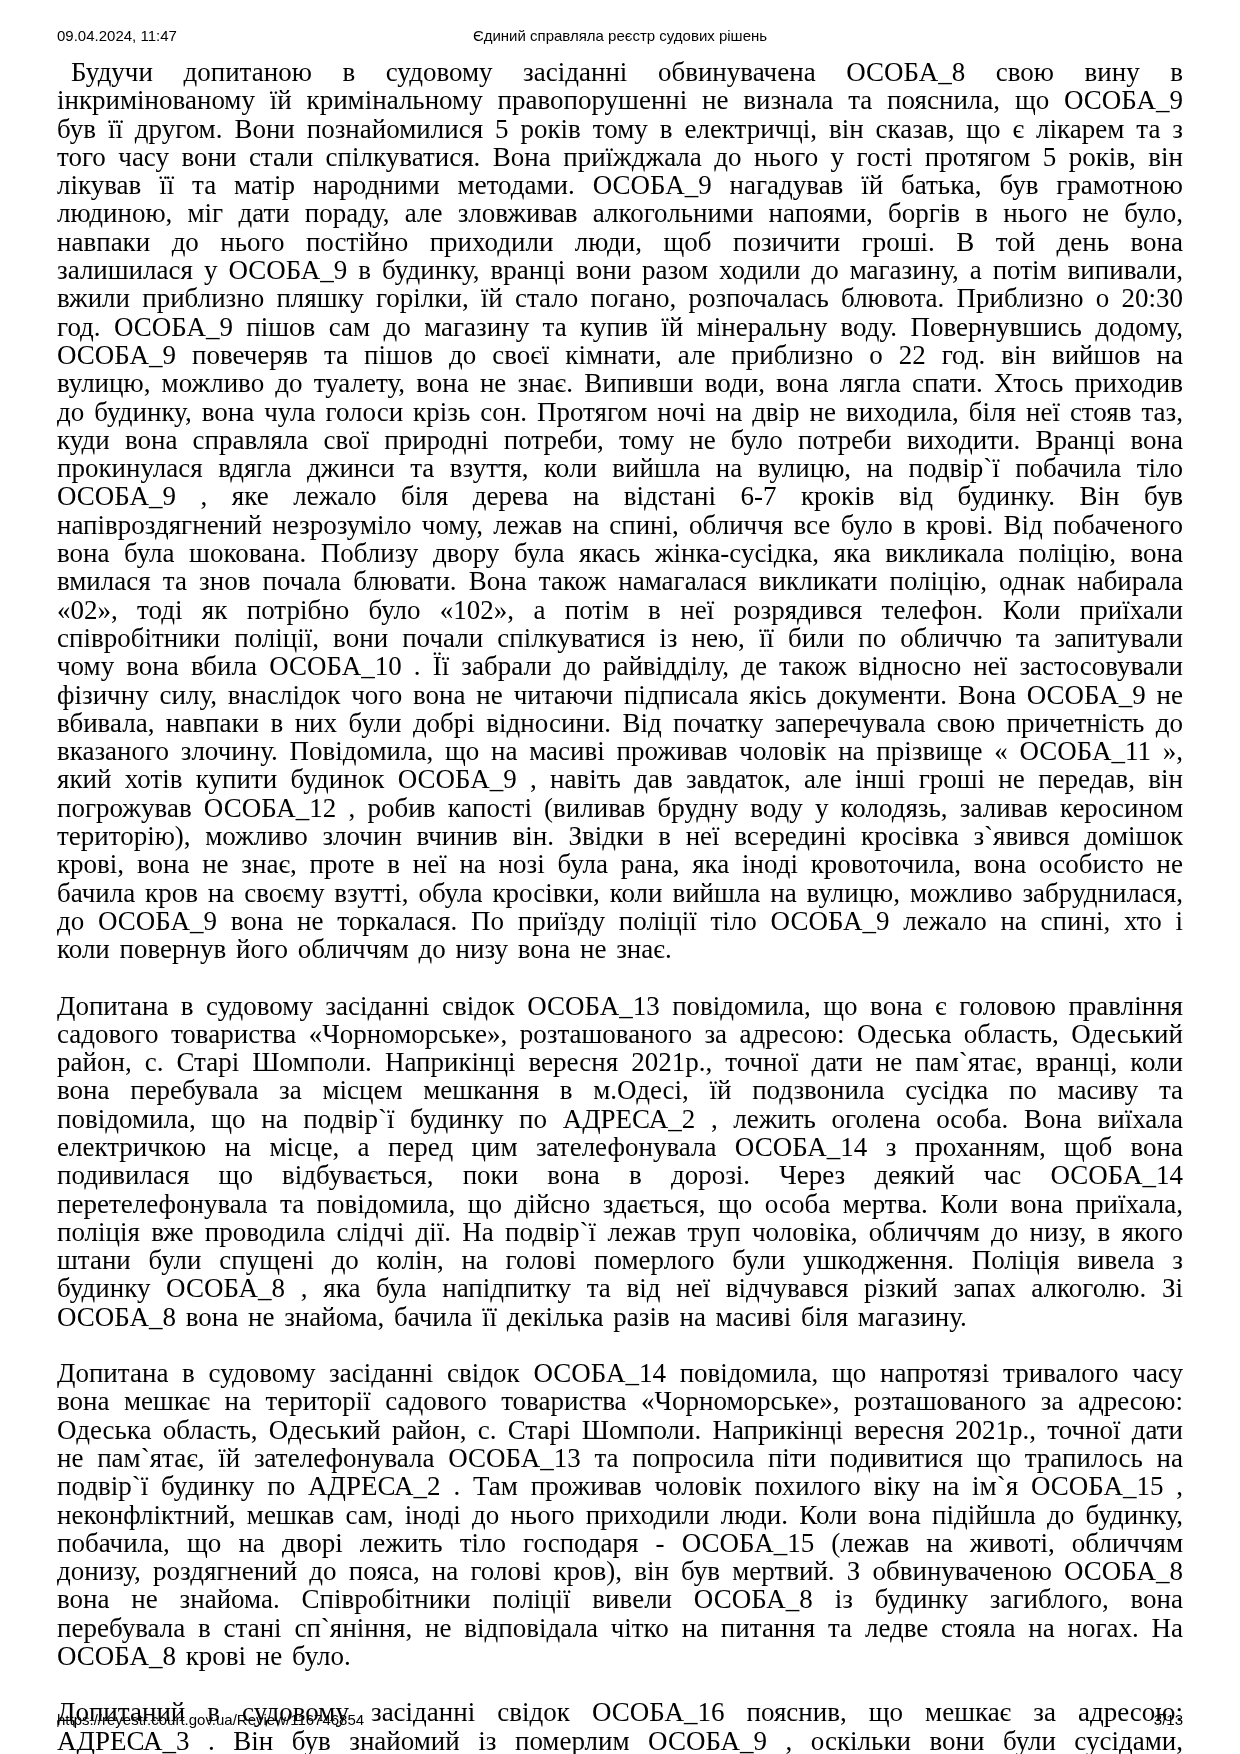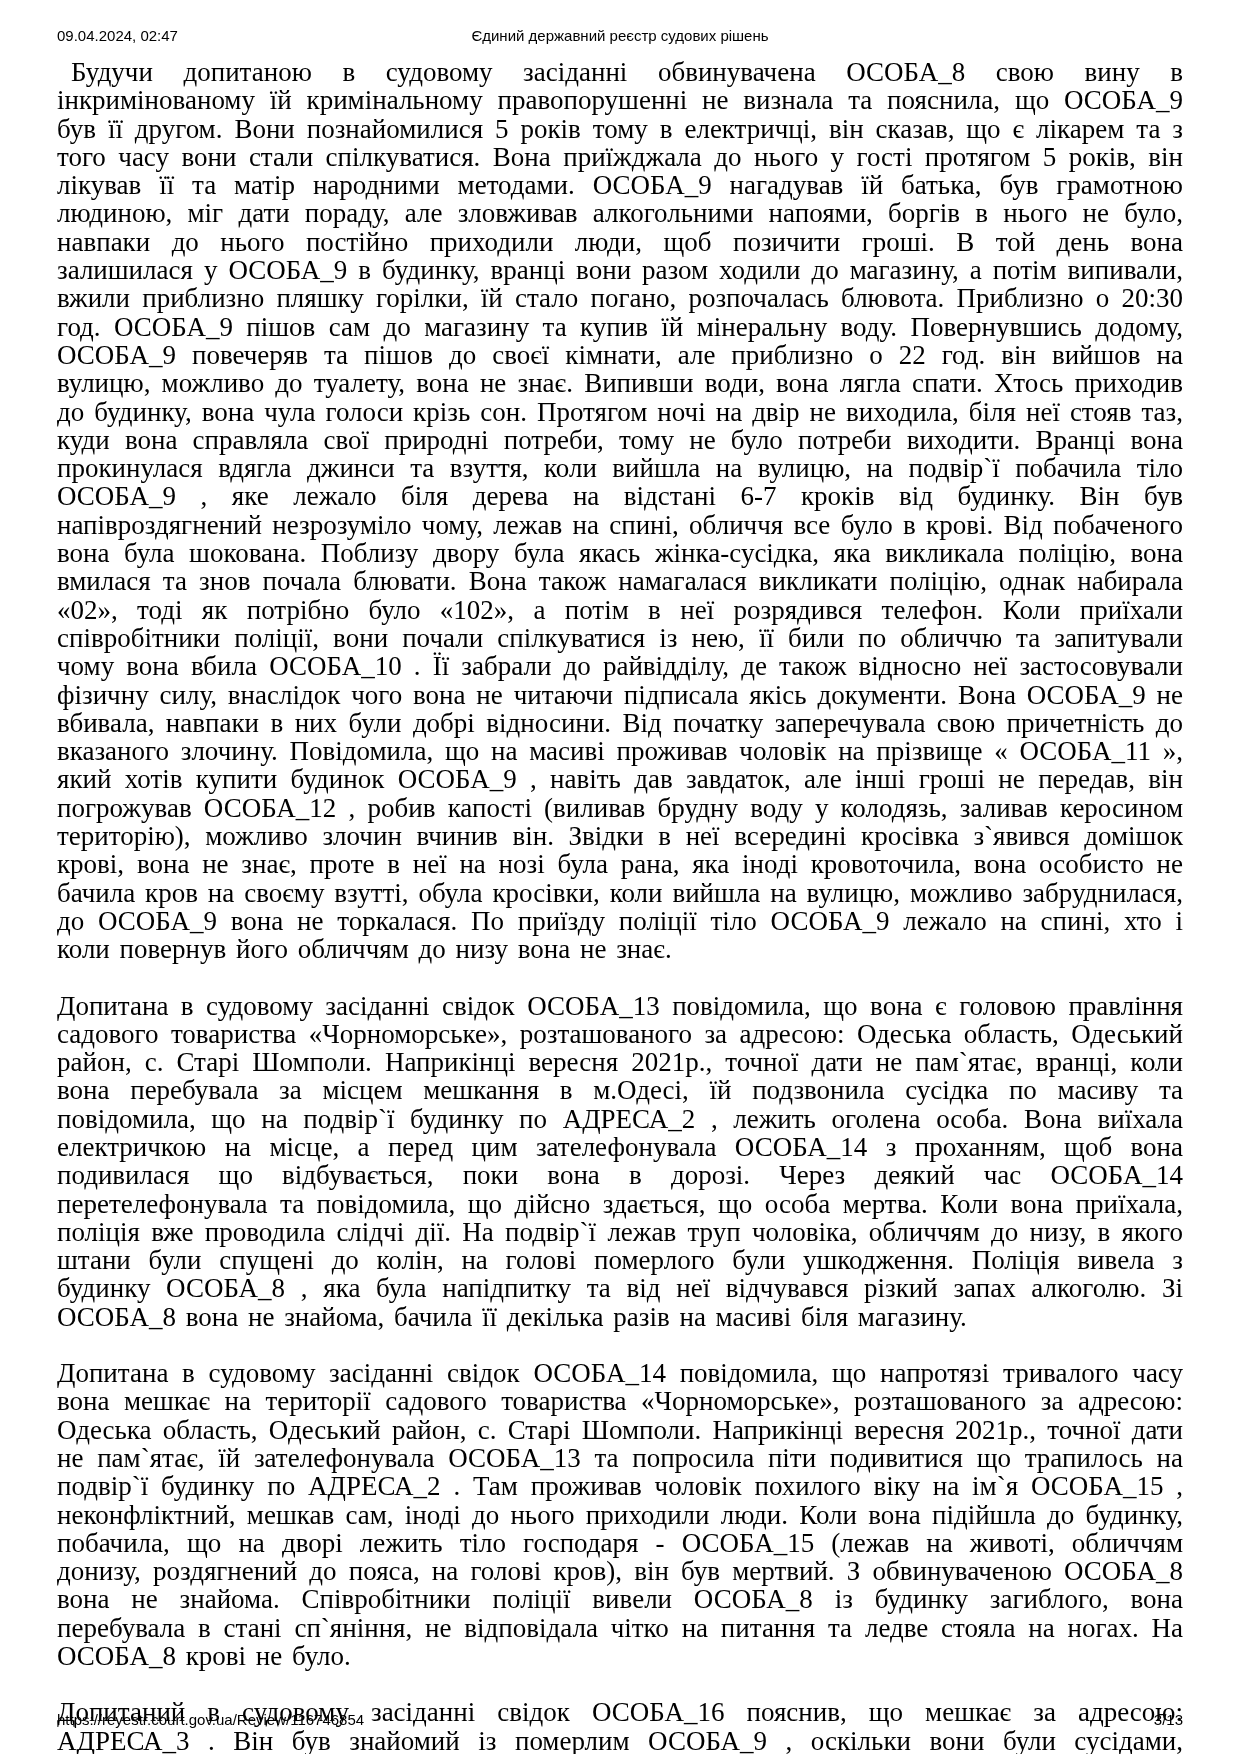--- a/index.html
+++ b/index.html
@@ -60,22 +60,22 @@
     font-size: 15px;
     color: #000000;
   }
 </style>
 </head>
 <body>
 
 <div class="page">
 
   <div class="page-header">
-    <span class="header-date">09.04.2024, 02:47</span>
-    <div class="header-title">Єдиний державний реєстр судових рішень</div>
+    <span class="header-date">09.04.2024, 11:47</span>
+    <div class="header-title">Єдиний справляла реєстр судових рішень</div>
   </div>
 
   <main class="doc-body">
     <p class="first-para">Будучи допитаною в судовому засіданні обвинувачена ОСОБА_8 свою вину в інкримінованому їй кримінальному правопорушенні не визнала та пояснила, що ОСОБА_9 був її другом. Вони познайомилися 5 років тому в електричці, він сказав, що є лікарем та з того часу вони стали спілкуватися. Вона приїжджала до нього у гості протягом 5 років, він лікував її та матір народними методами. ОСОБА_9 нагадував їй батька, був грамотною людиною, міг дати пораду, але зловживав алкогольними напоями, боргів в нього не було, навпаки до нього постійно приходили люди, щоб позичити гроші. В той день вона залишилася у ОСОБА_9 в будинку, вранці вони разом ходили до магазину, а потім випивали, вжили приблизно пляшку горілки, їй стало погано, розпочалась блювота. Приблизно о 20:30 год. ОСОБА_9 пішов сам до магазину та купив їй мінеральну воду. Повернувшись додому, ОСОБА_9 повечеряв та пішов до своєї кімнати, але приблизно о 22 год. він вийшов на вулицю, можливо до туалету, вона не знає. Випивши води, вона лягла спати. Хтось приходив до будинку, вона чула голоси крізь сон. Протягом ночі на двір не виходила, біля неї стояв таз, куди вона справляла свої природні потреби, тому не було потреби виходити. Вранці вона прокинулася вдягла джинси та взуття, коли вийшла на вулицю, на подвір`ї побачила тіло ОСОБА_9 , яке лежало біля дерева на відстані 6-7 кроків від будинку. Він був напівроздягнений незрозуміло чому, лежав на спині, обличчя все було в крові. Від побаченого вона була шокована. Поблизу двору була якась жінка-сусідка, яка викликала поліцію, вона вмилася та знов почала блювати. Вона також намагалася викликати поліцію, однак набирала «02», тоді як потрібно було «102», а потім в неї розрядився телефон. Коли приїхали співробітники поліції, вони почали спілкуватися із нею, її били по обличчю та запитували чому вона вбила ОСОБА_10 . Її забрали до райвідділу, де також відносно неї застосовували фізичну силу, внаслідок чого вона не читаючи підписала якісь документи. Вона ОСОБА_9 не вбивала, навпаки в них були добрі відносини. Від початку заперечувала свою причетність до вказаного злочину. Повідомила, що на масиві проживав чоловік на прізвище « ОСОБА_11 », який хотів купити будинок ОСОБА_9 , навіть дав завдаток, але інші гроші не передав, він погрожував ОСОБА_12 , робив капості (виливав брудну воду у колодязь, заливав керосином територію), можливо злочин вчинив він. Звідки в неї всередині кросівка з`явився домішок крові, вона не знає, проте в неї на нозі була рана, яка іноді кровоточила, вона особисто не бачила кров на своєму взутті, обула кросівки, коли вийшла на вулицю, можливо забруднилася, до ОСОБА_9 вона не торкалася. По приїзду поліції тіло ОСОБА_9 лежало на спині, хто і коли повернув його обличчям до низу вона не знає.</p>
     <p>Допитана в судовому засіданні свідок ОСОБА_13 повідомила, що вона є головою правління садового товариства «Чорноморське», розташованого за адресою: Одеська область, Одеський район, с. Старі Шомполи. Наприкінці вересня 2021р., точної дати не пам`ятає, вранці, коли вона перебувала за місцем мешкання в м.Одесі, їй подзвонила сусідка по масиву та повідомила, що на подвір`ї будинку по АДРЕСА_2 , лежить оголена особа. Вона виїхала електричкою на місце, а перед цим зателефонувала ОСОБА_14 з проханням, щоб вона подивилася що відбувається, поки вона в дорозі. Через деякий час ОСОБА_14 перетелефонувала та повідомила, що дійсно здається, що особа мертва. Коли вона приїхала, поліція вже проводила слідчі дії. На подвір`ї лежав труп чоловіка, обличчям до низу, в якого штани були спущені до колін, на голові померлого були ушкодження. Поліція вивела з будинку ОСОБА_8 , яка була напідпитку та від неї відчувався різкий запах алкоголю. Зі ОСОБА_8 вона не знайома, бачила її декілька разів на масиві біля магазину.</p>
     <p>Допитана в судовому засіданні свідок ОСОБА_14 повідомила, що напротязі тривалого часу вона мешкає на території садового товариства «Чорноморське», розташованого за адресою: Одеська область, Одеський район, с. Старі Шомполи. Наприкінці вересня 2021р., точної дати не пам`ятає, їй зателефонувала ОСОБА_13 та попросила піти подивитися що трапилось на подвір`ї будинку по АДРЕСА_2 . Там проживав чоловік похилого віку на ім`я ОСОБА_15 , неконфліктний, мешкав сам, іноді до нього приходили люди. Коли вона підійшла до будинку, побачила, що на дворі лежить тіло господаря - ОСОБА_15 (лежав на животі, обличчям донизу, роздягнений до пояса, на голові кров), він був мертвий. З обвинуваченою ОСОБА_8 вона не знайома. Співробітники поліції вивели ОСОБА_8 із будинку загиблого, вона перебувала в стані сп`яніння, не відповідала чітко на питання та ледве стояла на ногах. На ОСОБА_8 крові не було.</p>
     <p>Допитаний в судовому засіданні свідок ОСОБА_16 пояснив, що мешкає за адресою: АДРЕСА_3 . Він був знайомий із померлим ОСОБА_9 , оскільки вони були сусідами, характеризує його як привітного та доброго чоловіка. Він мешкав сам, однак до нього постійно приходили якісь люди, в тому числі і хлопці. Зі ОСОБА_8 він також знайомий, вона часто приїжджала на дачу своєї матері, що також</p>
   </main>
 
   <div class="page-footer">

